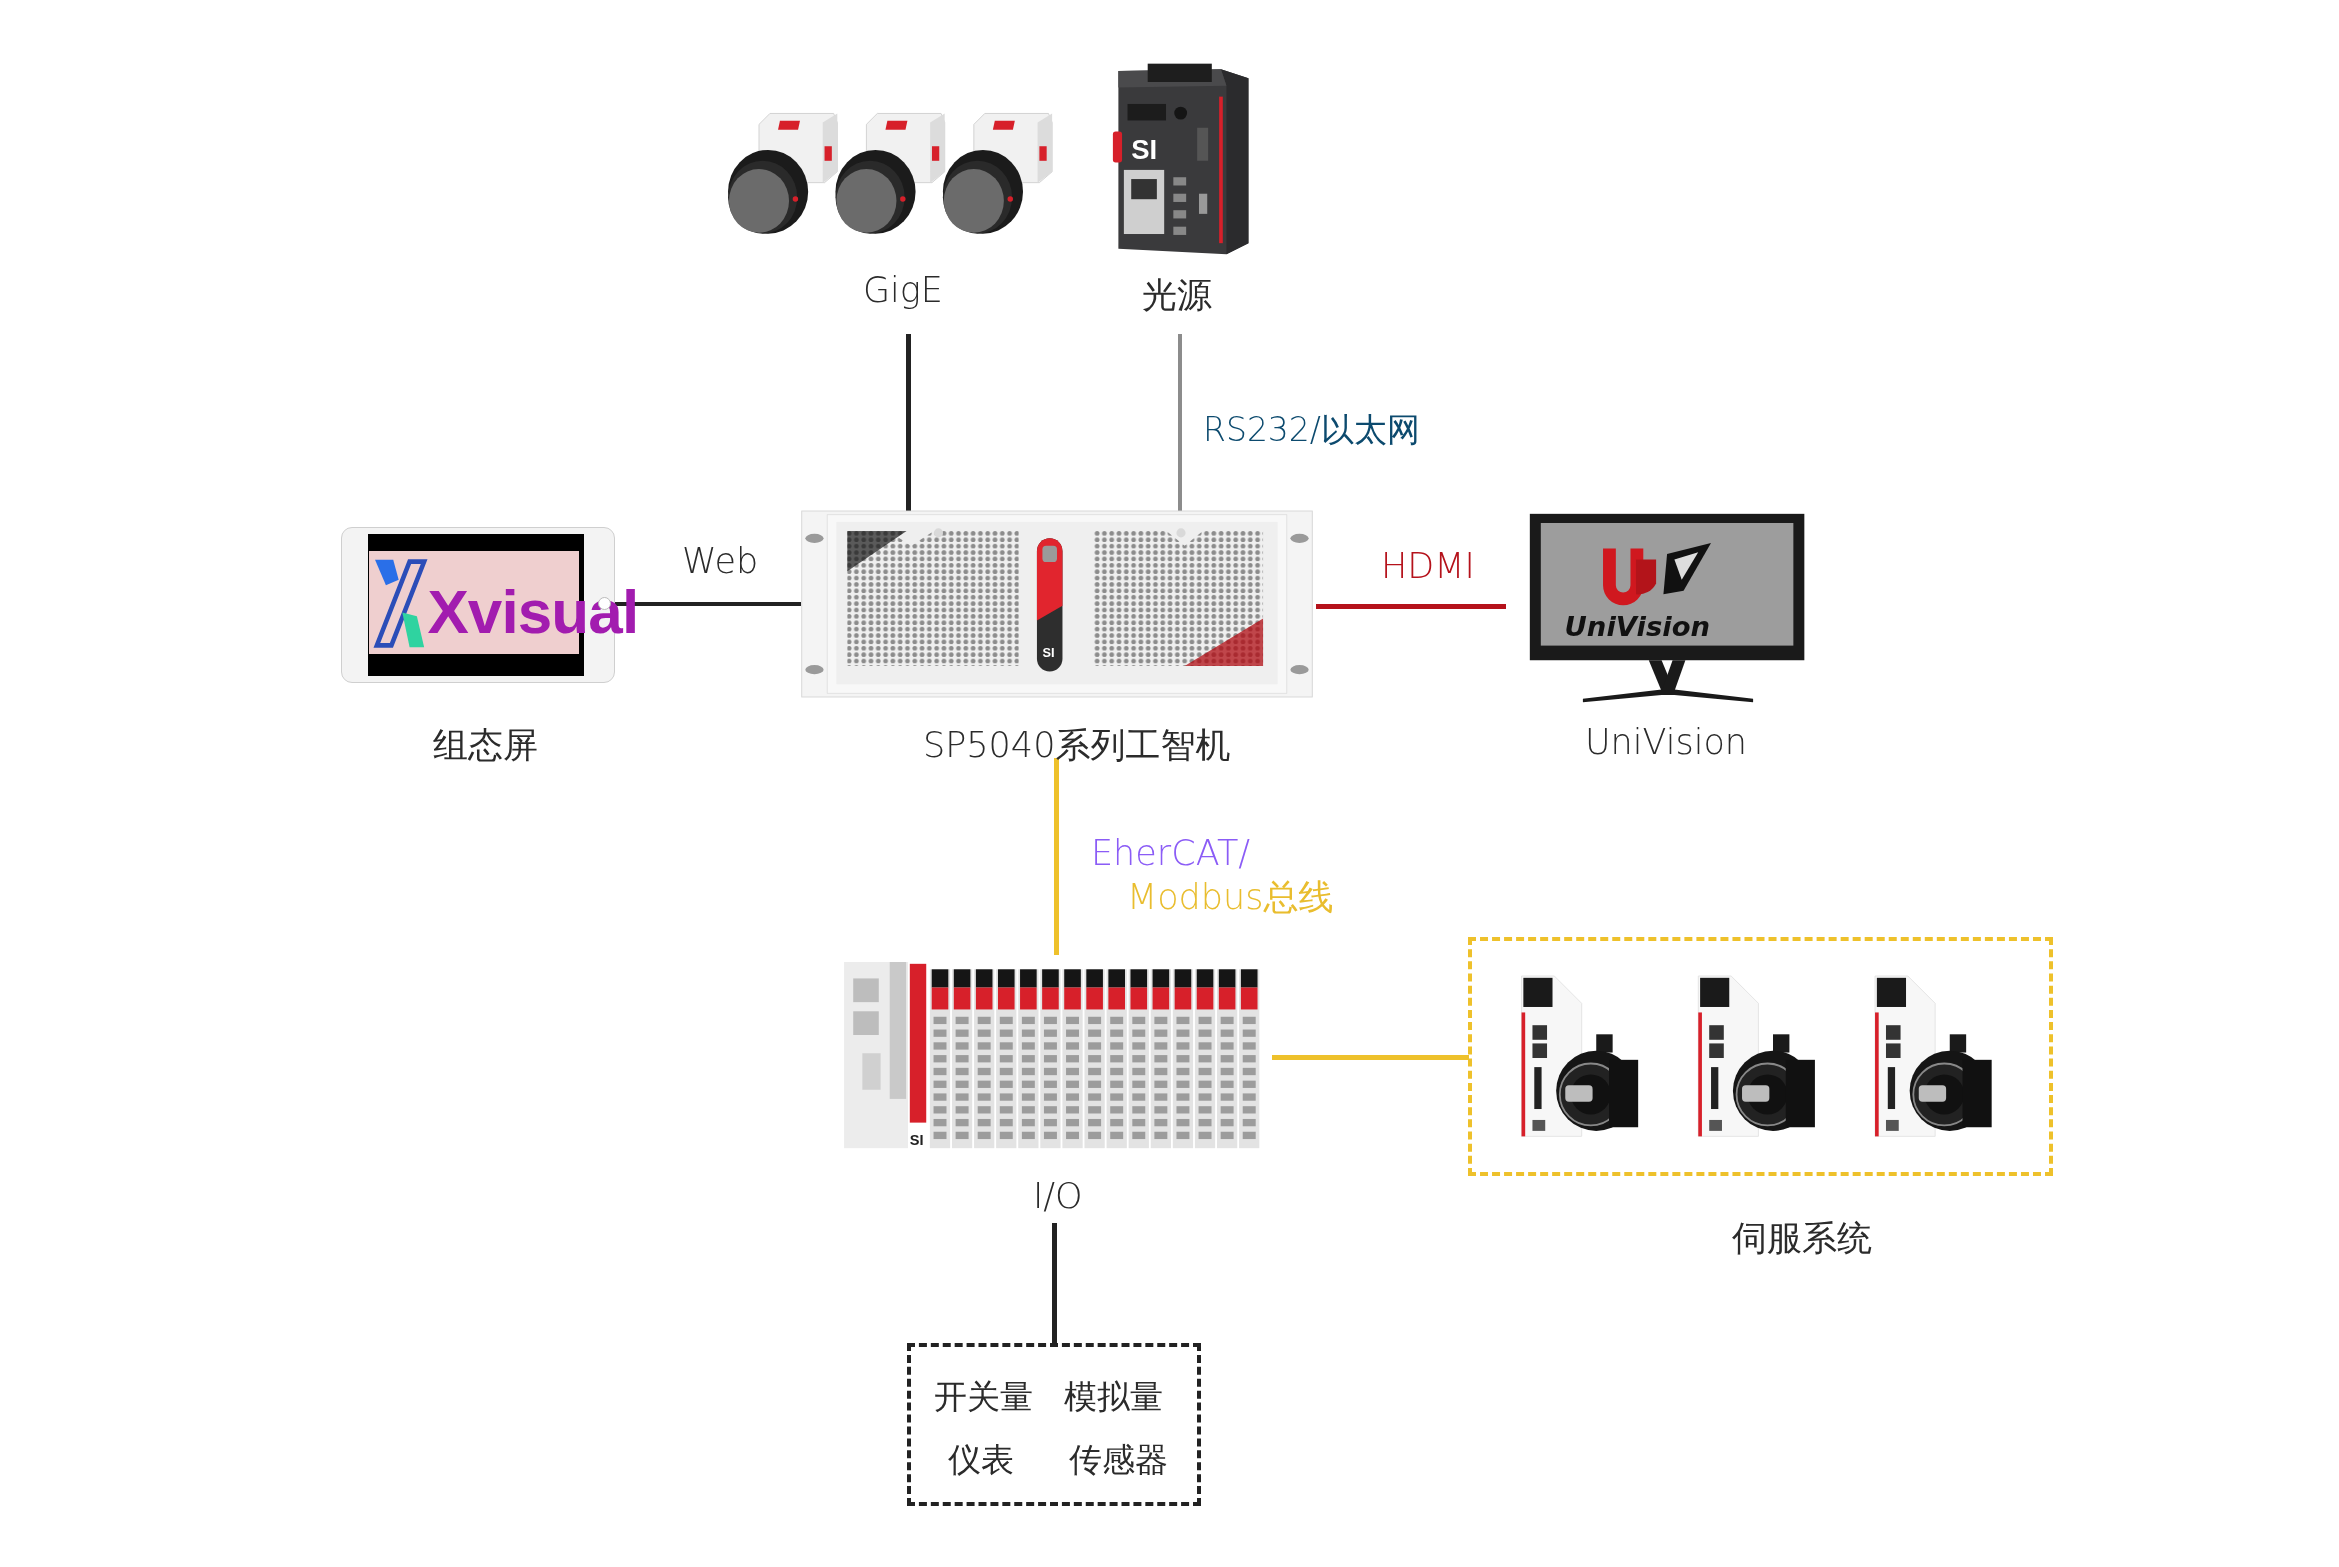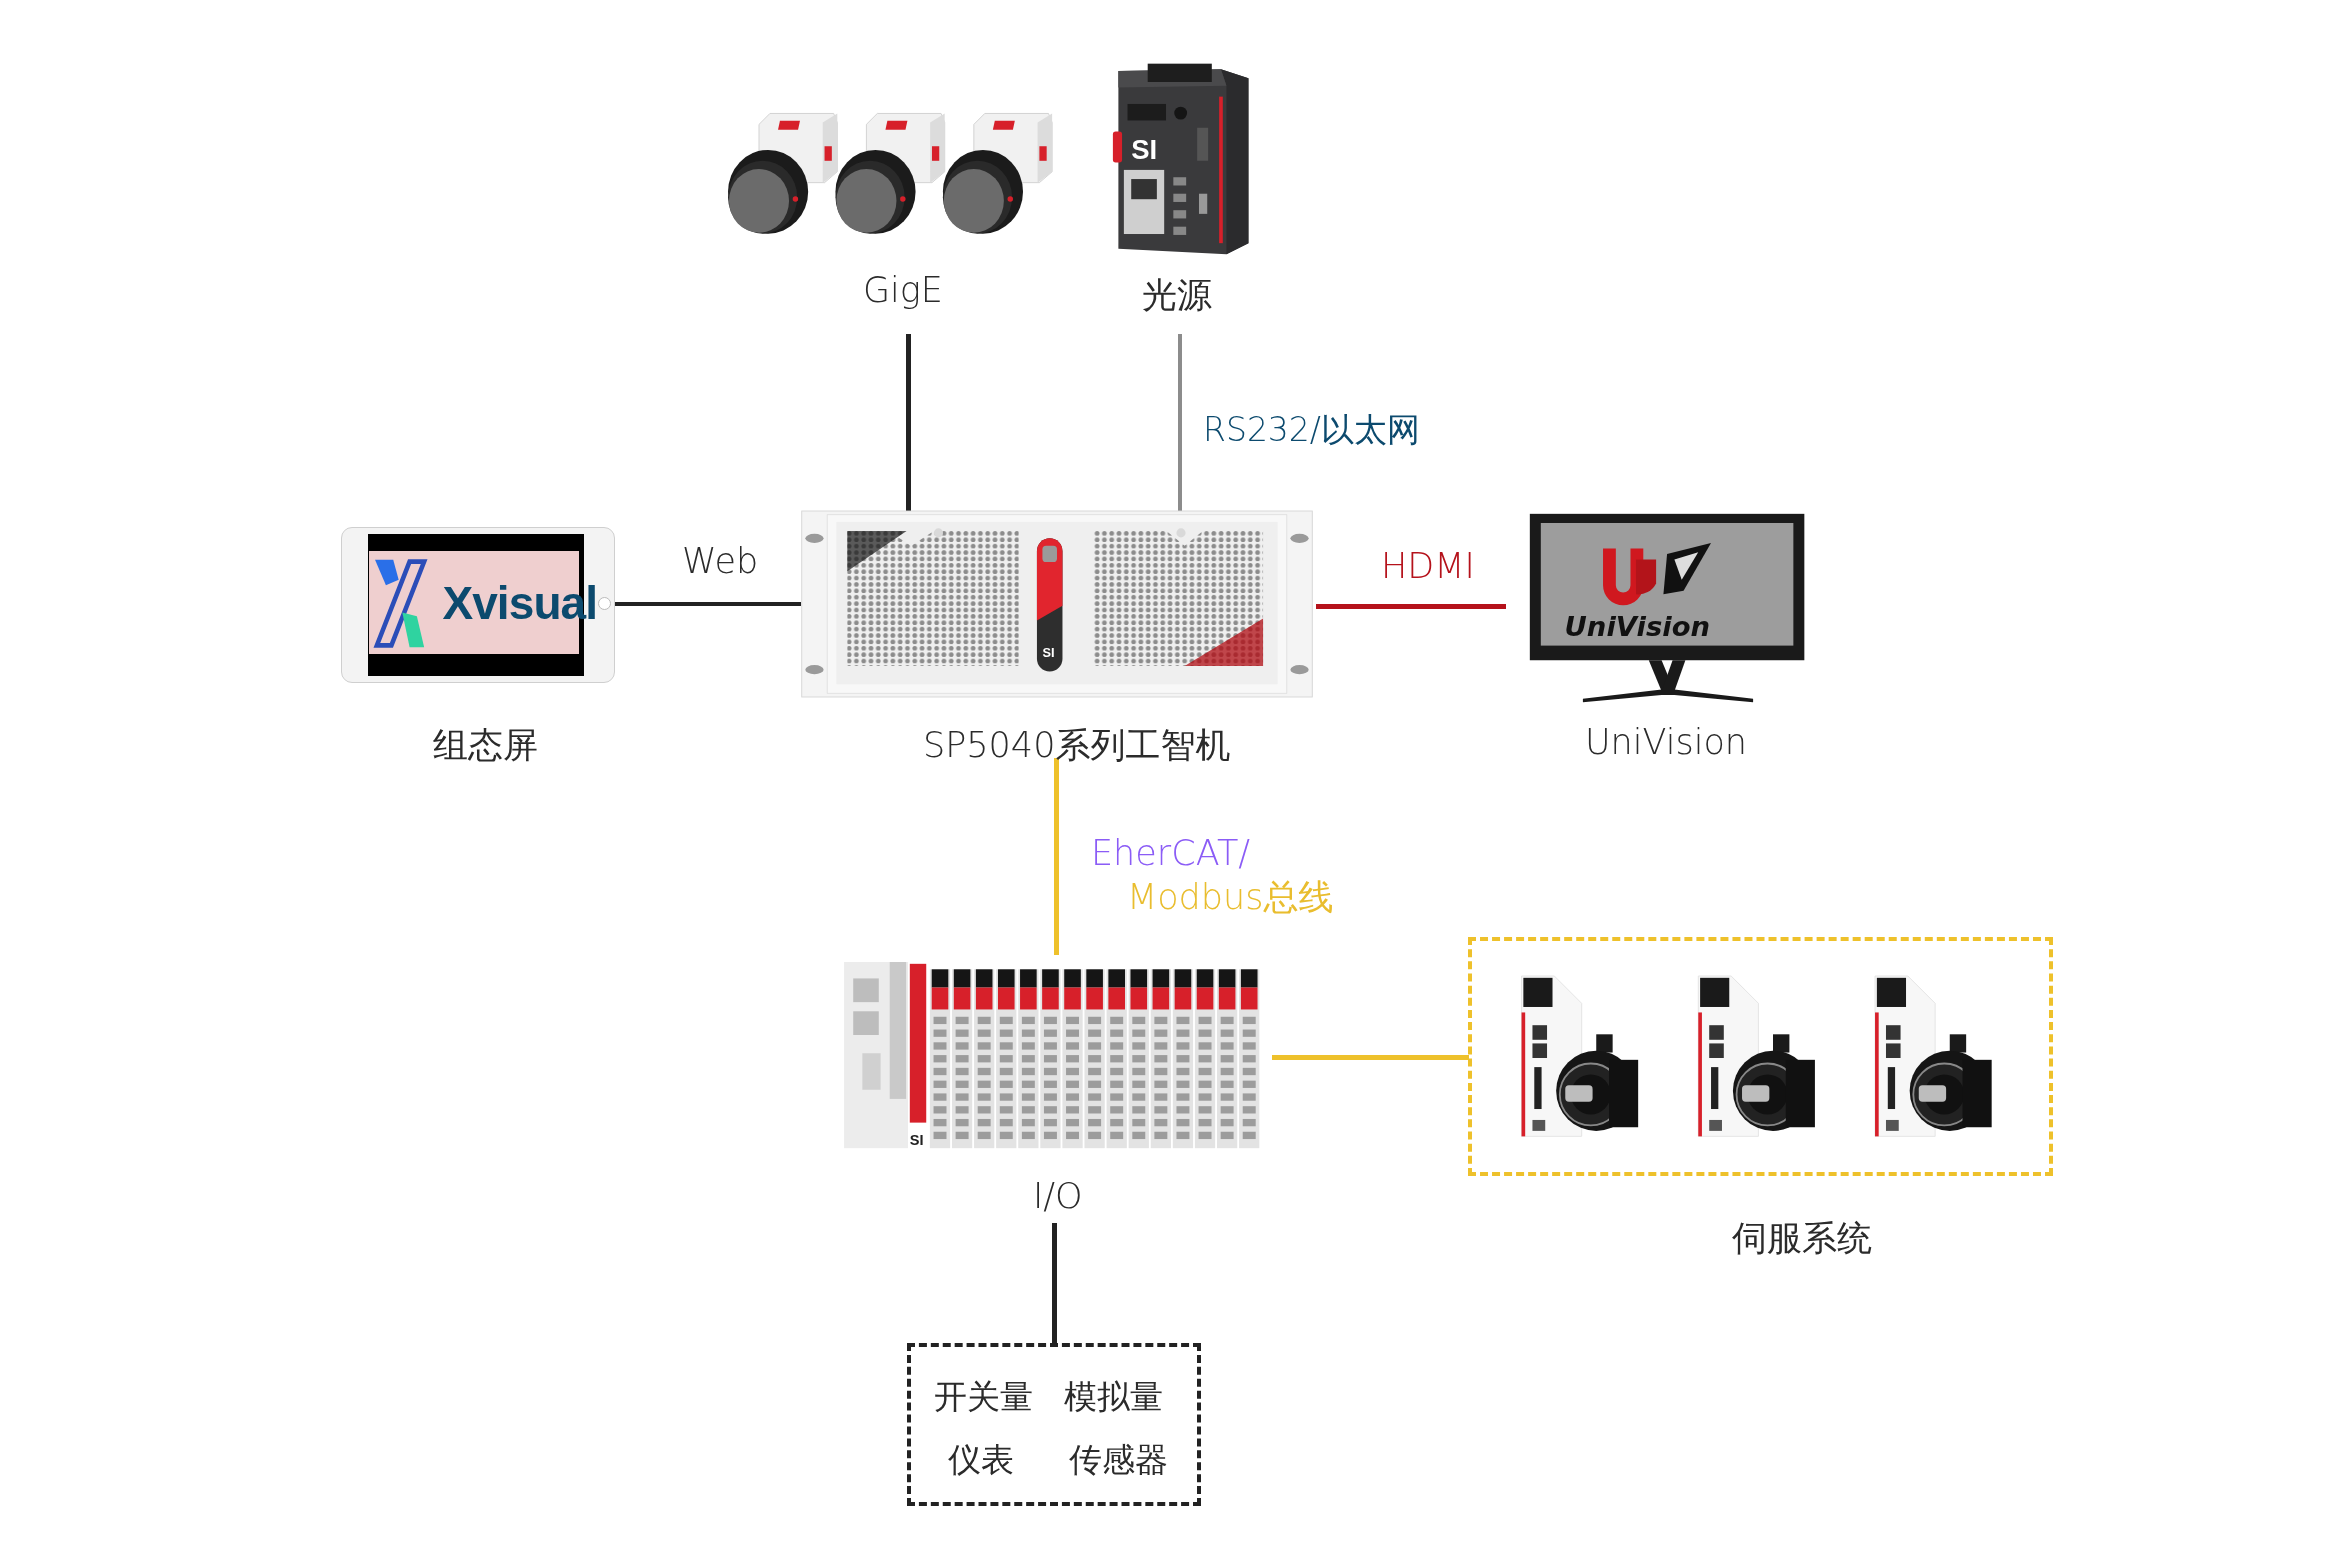--- a/index.html
+++ b/index.html
@@ -65,21 +65,21 @@
 <div class="lbl" style="left:1203px;top:408px;font-size:33px;color:#0c4a6e;">RS232/以太网</div>
 
 <div class="abs" style="left:341px;top:527px;width:274px;height:156px;background:#f3f3f3;border:1.8px solid #cfcfcf;border-radius:11px;box-sizing:border-box;">
   <div class="abs" style="left:25.6px;top:6.4px;width:216px;height:142px;background:#000;">
     <div class="abs" style="left:1.8px;top:16.4px;width:210px;height:103px;background:#efcfcf;">
       <svg width="55" height="91" viewBox="0 0 60 100" style="left:3.7px;top:7.3px;">
         <polygon points="2,2 22,2 28,24 14,30" fill="#2a6fe8"></polygon>
         <polygon points="40,4 56,4 20,96 4,96" fill="none" stroke="#2b4db8" stroke-width="5"></polygon>
         <polygon points="32,60 48,64 56,98 40,98" fill="#2fd3a0"></polygon>
       </svg>
-      <div class="lbl" style="left:73px;top:25.6px;font-size:46px;font-weight:bold;color:#0c4a6e;font-family:'Liberation Sans',sans-serif;letter-spacing:-0.9px;">Xvisual</div>
+      <div class="lbl" style="left:58px;top:25.6px;font-size:62px;font-weight:bold;color:#a21caf;font-family:'Liberation Sans',sans-serif;letter-spacing:-0.9px;">Xvisual</div>
     </div>
   </div>
   <div class="abs" style="left:256px;top:69px;width:11px;height:11px;border:1.4px solid #bbb;border-radius:50%;background:#fff;"></div>
 </div>
 <div class="lbl" style="left:433px;top:722px;font-size:35px;">组态屏</div>
 
 <div class="lbl" style="left:682px;top:541px;font-size:35px;">Web</div>
 
 <div class="abs" style="left:801px;top:511px;width:512px;height:186px;">
   <svg width="512" height="186" viewBox="0 0 560 204">

